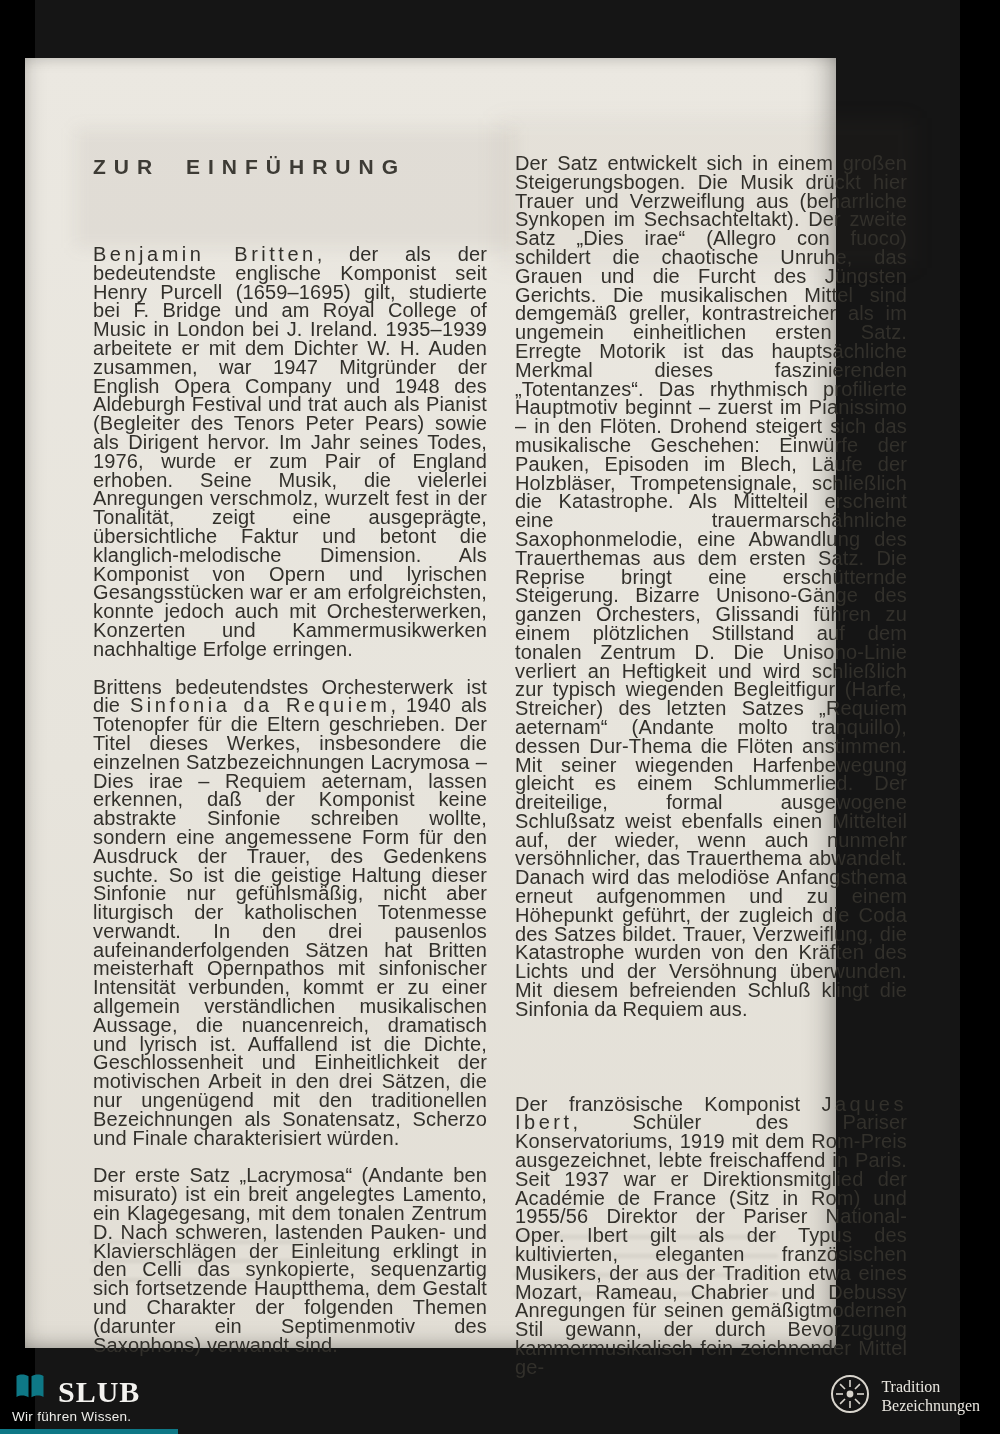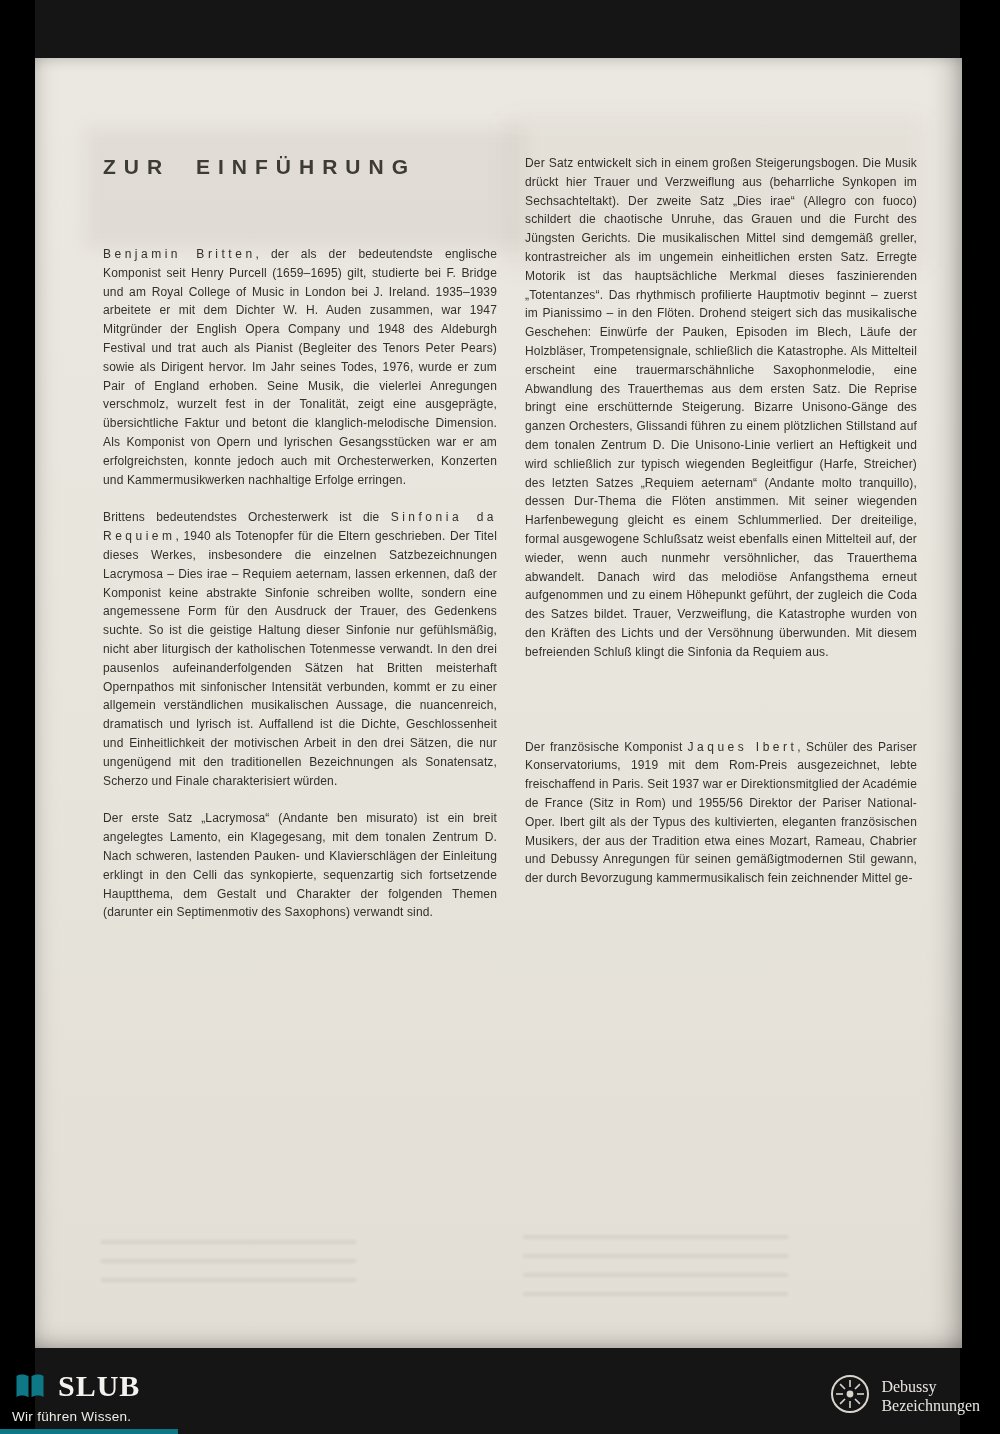--- a/index.html
+++ b/index.html
@@ -7,46 +7,47 @@
     width: 1000px; height: 1434px;
     background: #101010;
     font-family: "Liberation Sans", sans-serif;
     overflow: hidden;
   }
   .stage { position: relative; width: 1000px; height: 1434px; background:
     linear-gradient(90deg, #000 0 35px, #151515 35px 960px, #000 960px 1000px); }
 
   
   .scan-page {
-    position: absolute; left: 35px; top: 58px; width: 927px; height: 1290px;
+    position: absolute; left: 25px; top: 58px; width: 793px; height: 1290px;
     background: linear-gradient(180deg, #ebe8e1 0%, #e7e4dc 55%, #e2ded5 100%);
     box-shadow:
       inset -20px 0 30px -18px rgba(0,0,0,.38),
       inset 14px 0 24px -16px rgba(0,0,0,.22),
       inset 0 -16px 26px -16px rgba(0,0,0,.28),
       inset 0 10px 18px -14px rgba(0,0,0,.18);
+    padding-left: 18px;
   }
   .scan-artifact-top {
     position: absolute; left: 50px; top: 70px; width: 440px; height: 120px;
     background: rgba(110,100,85,.08); filter: blur(8px); pointer-events: none;
   }
   .scan-artifact-top-right {
     position: absolute; left: 470px; top: 60px; width: 420px; height: 150px;
     background: rgba(110,100,85,.05); filter: blur(10px); pointer-events: none;
   }
 
   .page-heading {
     position: absolute; left: 68px; top: 97px;
     font-size: 21px; letter-spacing: 8px; word-spacing: 12px;
     color: #3d3b35; font-weight: bold;
   }
 
   .col {
     position: absolute; width: 394px;
-    color: #32302b; font-size: 12px; line-height: 18.8px;
+    color: #32302b; font-size: 20px; line-height: 18.8px;
     text-align: justify; letter-spacing: 0.15px;
   }
   .col p { margin: 0 0 19px 0; }
   .col-left  { left: 68px;  top: 187px; }
   .col-right { left: 490px; top: 96px; width: 392px; }
   .spaced { letter-spacing: 3.5px; margin-top: 29px; }
   .ibert-para { margin-top: 76px !important; }
 
   
   .ghost {
@@ -58,21 +59,21 @@
   .ghost-right { left: 488px; top: 1170px; width: 265px; height: 70px; }
 
   
   .footer {
     position: absolute; left: 0; bottom: 0; width: 1000px; height: 86px;
   }
   .slub-block {
     position: absolute; left: 12px; bottom: 10px;
     display: flex; flex-direction: column;
   }
-  .slub-row { display: flex; align-items: flex-start; gap: 10px; }
+  .slub-row { display: flex; align-items: flex-end; gap: 10px; }
   .slub-title {
     font-family: "Liberation Serif", serif; font-weight: bold;
     font-size: 30px; color: #f3f2ef; letter-spacing: 1px; line-height: 34px;
   }
   .slub-tagline {
     margin-top: 0; font-size: 13.5px; color: #efeeea; letter-spacing: .3px;
   }
   .slub-bar {
     position: absolute; left: 0; bottom: 0; width: 178px; height: 5px;
     background: #0e7886;
@@ -139,19 +140,19 @@
             <line x1="27" y1="20" x2="34" y2="20"></line>
             <line x1="10.1" y1="10.1" x2="15" y2="15"></line>
             <line x1="25" y1="25" x2="29.9" y2="29.9"></line>
             <line x1="29.9" y1="10.1" x2="25" y2="15"></line>
             <line x1="15" y1="25" x2="10.1" y2="29.9"></line>
           </g>
           <circle cx="20" cy="20" r="3.4" fill="#d9d5cd"></circle>
         </svg>
       </span>
       <span class="phil-text">
-        <span style="display:block">Debussy</span>
+        <span style="display:block">Tradition</span>
         <span style="display:block">Bezeichnungen</span>
       </span>
     </div>
 
   </div>
 </div>
 
 </body></html>

